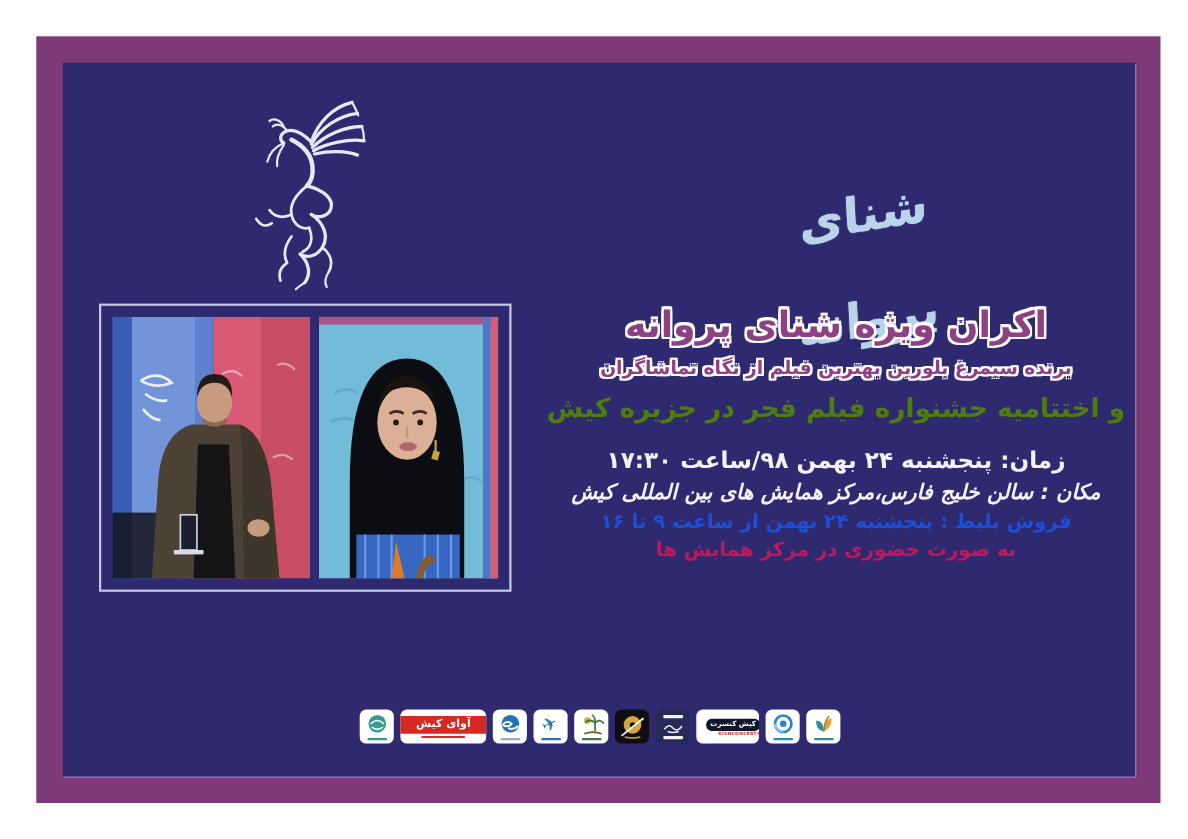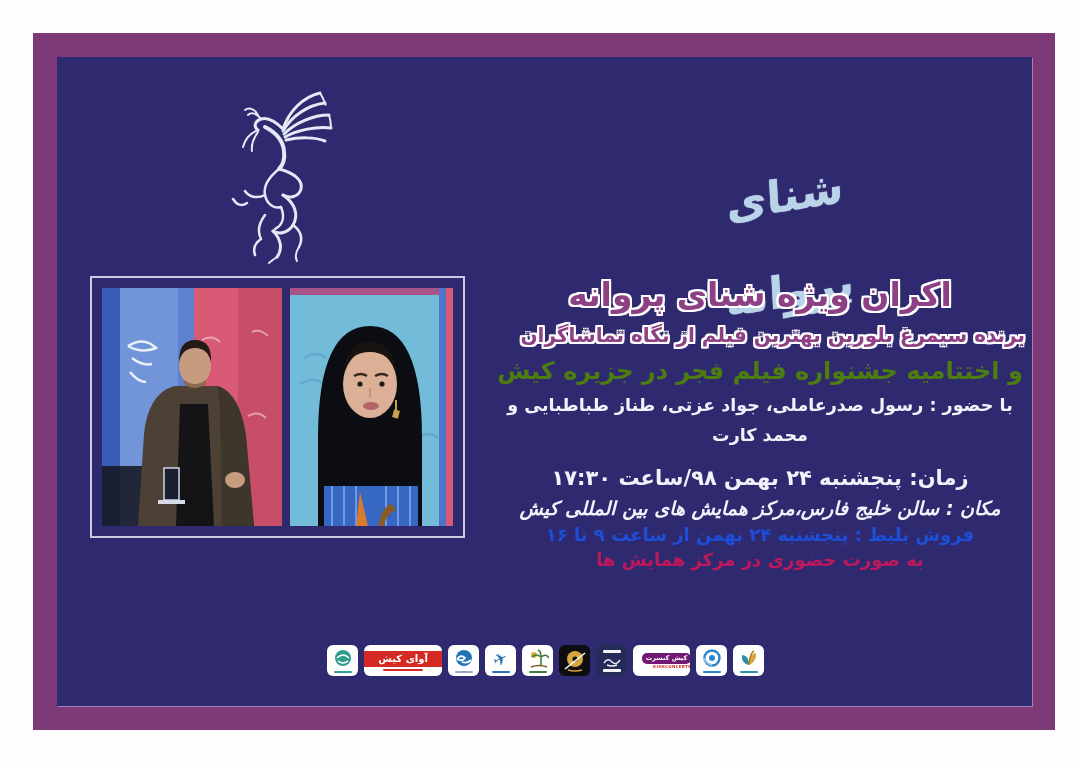--- a/index.html
+++ b/index.html
@@ -17,21 +17,21 @@
         color:#b9d3e9;font-size:44px;font-weight:bold;text-align:center;line-height:95px;
         transform:rotate(-9deg) skewX(-6deg);letter-spacing:-2px;
         text-shadow:0 0 1px #b9d3e9;}
 
   
   .headline{position:absolute;left:495px;top:256px;width:530px;text-align:center;direction:rtl;}
   .outlined{color:#8d4083;font-weight:bold;
         text-shadow:-2px -2px 0 #fff,2px -2px 0 #fff,-2px 2px 0 #fff,2px 2px 0 #fff,
                     0 -2px 0 #fff,0 2px 0 #fff,-2px 0 0 #fff,2px 0 0 #fff;}
   .t-title{font-size:33px;line-height:46px;margin-top:16px;}
-  .t-award{font-size:20px;line-height:34px;text-align:right;}
+  .t-award{font-size:17px;line-height:34px;}
   .t-event{color:#4d7c0f;font-weight:bold;font-size:24px;line-height:38px;}
   .t-guests{color:#f3f1fb;font-weight:bold;font-size:17.5px;line-height:30px;}
   .t-time{color:#f3f1fb;font-weight:bold;font-size:21px;line-height:32px;margin-top:12px;}
   .t-venue{color:#f3f1fb;font-weight:bold;font-size:19px;line-height:28px;font-style:italic;}
   .t-ticket1{color:#1d4ed8;font-weight:bold;font-size:18px;line-height:26px;}
   .t-ticket2{color:#be185d;font-weight:bold;font-size:18px;line-height:24px;}
 
   
   .photo-frame{position:absolute;left:90px;top:276px;width:371px;height:258px;
         border:2px solid #c6cbdf;display:flex;align-items:center;justify-content:center;gap:8px;}
@@ -41,21 +41,21 @@
   .sponsors{position:absolute;left:327px;top:645px;display:flex;gap:6px;align-items:center;}
   .logo-tile{width:31px;height:31px;background:#fff;border-radius:6px;display:flex;
         flex-direction:column;align-items:center;justify-content:center;overflow:hidden;}
   .logo-tile.wide1{width:78px;}
   .logo-tile.wide2{width:57px;flex-direction:row;gap:2px;direction:rtl;}
   .logo-tile.dark{background:#0d0d12;}
   .logo-tile.navy{background:#242b58;}
   .tiny-line{width:18px;height:2px;border-radius:1px;margin-top:2px;}
   .avaye-band{background:#d42a23;color:#fff;font-weight:bold;font-size:10px;line-height:16px;
         padding:0 22px;border-radius:3px;direction:rtl;white-space:nowrap;}
-  .kc-pill{background:#701a75;color:#fff;font-weight:bold;font-size:6.5px;line-height:11px;
+  .kc-pill{background:#0f172a;color:#fff;font-weight:bold;font-size:6.5px;line-height:11px;
         padding:0 4px;border-radius:5px;direction:rtl;white-space:nowrap;margin-left:22px;}
   .kc-sub{color:#d42a23;font-size:4px;font-weight:bold;letter-spacing:.3px;line-height:5px;}
   .kc-orange{width:13px;height:13px;background:#e06a28;border-radius:2px;display:flex;
         align-items:center;justify-content:center;color:#fff;font-size:8px;line-height:13px;}
   .plane{color:#2a72b5;font-size:17px;transform:rotate(-25deg);line-height:20px;}
   .bars{width:18px;height:3px;background:#f2f2f6;border-radius:1px;}
 </style>
 </head>
 <body>
 
@@ -87,21 +87,20 @@
     <path d="M40,130 C34,138 32,146 36,154 M36,154 C30,158 28,164 30,170" stroke-width="2.5"></path>
     <path d="M52,172 C46,176 44,178 44,178 M74,162 C70,168 70,172 72,176" stroke-width="2"></path>
   </svg>
 
   <div class="calligraphy" dir="rtl">شنای پروانه</div>
 
   <div class="headline">
     <div class="outlined t-title">اکران ویژه شنای پروانه</div>
     <div class="outlined t-award">برنده سیمرغ بلورین بهترین فیلم از نگاه تماشاگران</div>
     <div class="t-event">و اختتامیه جشنواره فیلم فجر در جزیره کیش</div>
-    <div class="t-guests">با حضور : رسول صدرعاملی، جواد عزتی، طناز طباطبایی و محمد کارت</div>
     <div class="t-time">زمان: پنجشنبه ۲۴ بهمن ۹۸/ساعت ۱۷:۳۰</div>
     <div class="t-venue">مکان : سالن خلیج فارس،مرکز  همایش های بین المللی کیش</div>
     <div class="t-ticket1">فروش بلیط : پنجشنبه ۲۴ بهمن از ساعت ۹ تا ۱۶</div>
     <div class="t-ticket2">به صورت حضوری در مرکز همایش ها</div>
   </div>
 
   <div class="photo-frame">
 
     <svg class="photo" width="180" height="238" viewBox="0 0 180 238">
       <rect x="0" y="0" width="18" height="238" fill="#3a5cb5"></rect>

